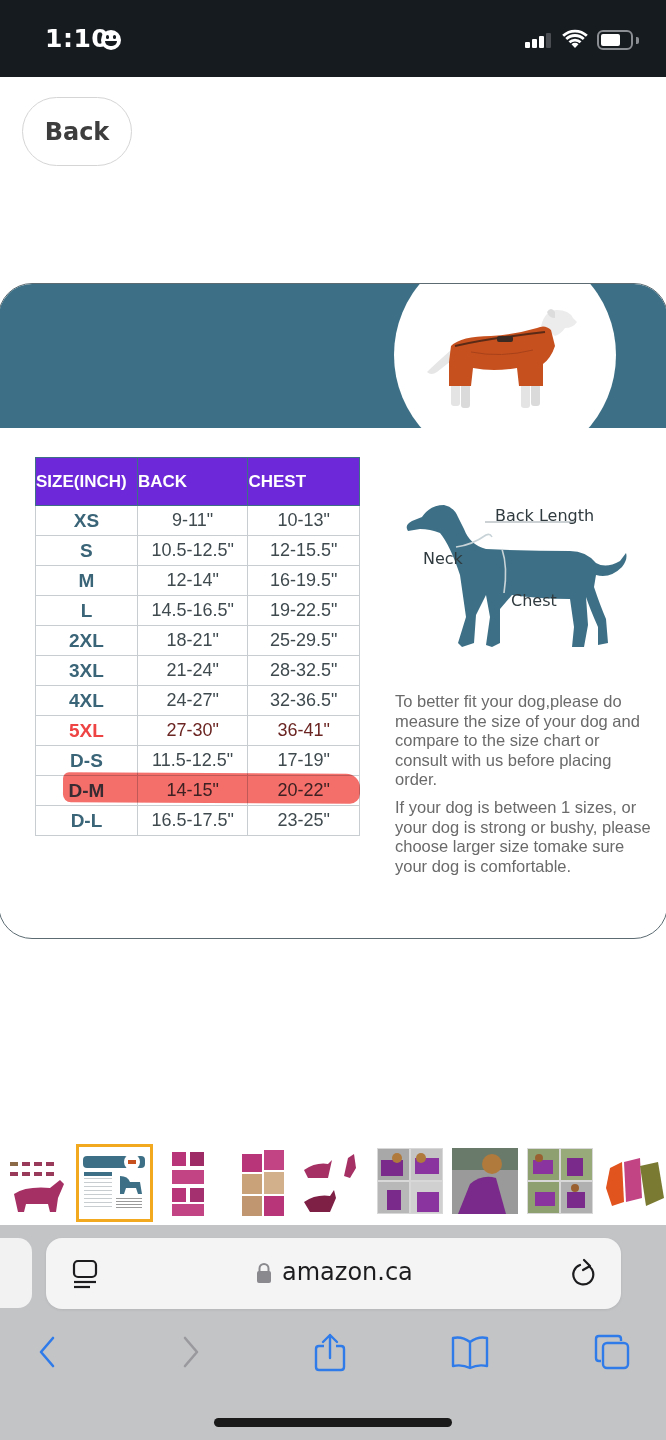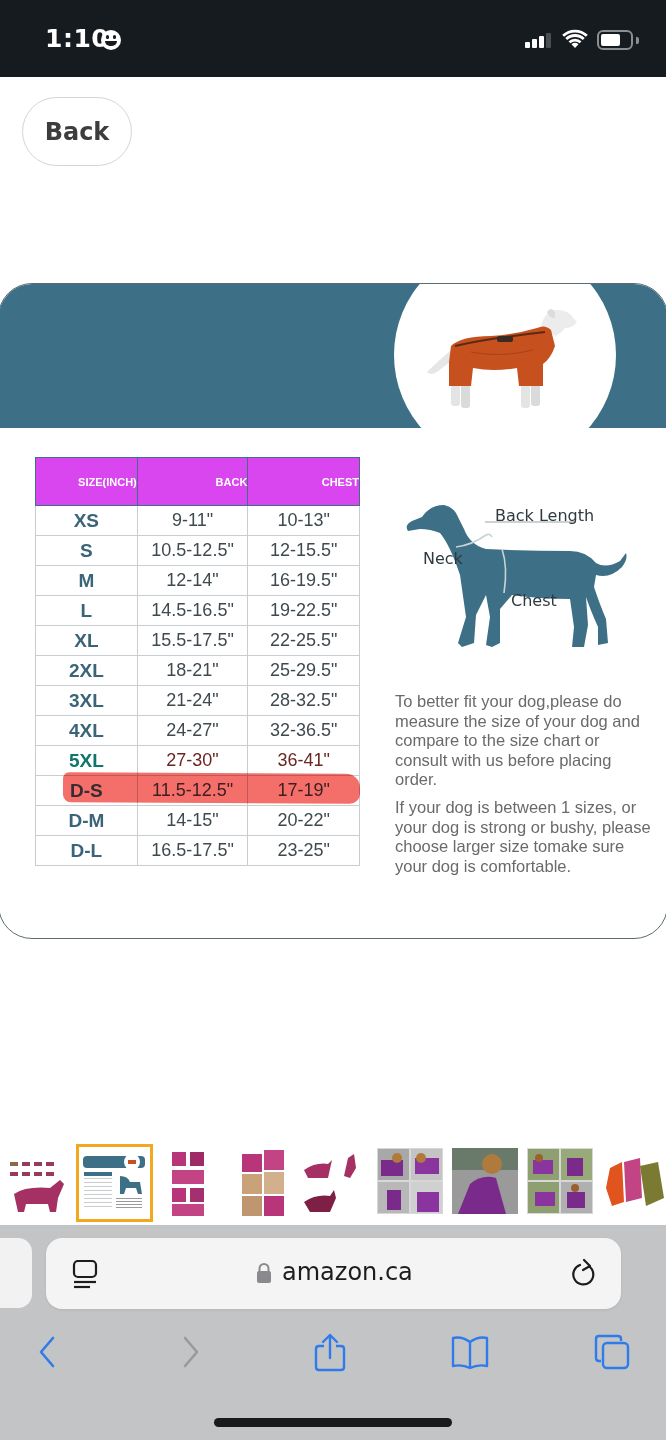--- a/index.html
+++ b/index.html
@@ -24,21 +24,21 @@
 
   
   .card { position: absolute; left: -2px; top: 283px; width: 670px; height: 656px; border: 1.5px solid #5c6b72; border-radius: 34px; overflow: hidden; background: #fff; }
   .card-header { position: absolute; left: 0; top: 0; width: 100%; height: 144px; background: #3d7086; }
   .card-title { position: absolute; left: 96px; top: 30px; width: 110px; color: #fff; font-size: 38px; font-weight: 700; line-height: 41px; text-align: center; }
   .photo-circle { position: absolute; left: 395px; top: -40px; width: 222px; height: 222px; border-radius: 50%; background: #fff; }
   .photo-mask { position: absolute; left: 395px; top: 144px; width: 222px; height: 60px; background: #fff; }
 
   
   .size-table { position: absolute; left: 35px; top: 457px; border-collapse: collapse; width: 325px; }
-  .size-table th { background: #d946ef; color: #fff; font-size: 11px; font-weight: 700; height: 48px; text-align: right; border: 1px solid #3d7086; }
+  .size-table th { background: #6d28d9; color: #fff; font-size: 17px; font-weight: 700; height: 48px; text-align: left; border: 1px solid #3d7086; }
   .size-table td { height: 30px; border: 1px solid #c7cdd0; text-align: center; font-size: 18px; color: #3f4a4f; }
   .size-table td.size-cell { font-weight: 700; color: #3a6477; font-size: 19px; }
   .size-table tr.highlighted td { background: transparent; }
   .col-size { width: 102px; } .col-back { width: 111px; } .col-chest { width: 112px; }
   .highlight-stroke { position: absolute; left: 63px; top: 773px; width: 297px; height: 30px; background: #f25450; opacity: 0.85; border-radius: 6px 14px 10px 8px; transform: rotate(0.3deg); }
 
   
   .dog-diagram { position: absolute; left: 400px; top: 495px; width: 232px; height: 160px; }
   .diag-label { position: absolute; font-size: 16px; color: #2f3a3f; font-family: "DejaVu Sans", sans-serif; }
 
@@ -132,41 +132,36 @@
         <td class="size-cell">M</td>
         <td>12-14"</td>
         <td>16-19.5"</td>
       </tr>
     <tr>
         <td class="size-cell">L</td>
         <td>14.5-16.5"</td>
         <td>19-22.5"</td>
       </tr>
     <tr>
-        <td class="size-cell">XL</td>
-        <td>15.5-17.5"</td>
-        <td>22-25.5"</td>
-      </tr>
-    <tr>
         <td class="size-cell">2XL</td>
         <td>18-21"</td>
         <td>25-29.5"</td>
       </tr>
     <tr>
         <td class="size-cell">3XL</td>
         <td>21-24"</td>
         <td>28-32.5"</td>
       </tr>
     <tr>
         <td class="size-cell">4XL</td>
         <td>24-27"</td>
         <td>32-36.5"</td>
       </tr>
     <tr class="highlighted">
-        <td class="size-cell" style="color:#0f766e">5XL</td>
+        <td class="size-cell" style="color:#ef4444">5XL</td>
         <td style="color:#6b2522">27-30"</td>
         <td style="color:#6b2522">36-41"</td>
       </tr>
     <tr>
         <td class="size-cell">D-S</td>
         <td>11.5-12.5"</td>
         <td>17-19"</td>
       </tr>
     <tr>
         <td class="size-cell">D-M</td>

